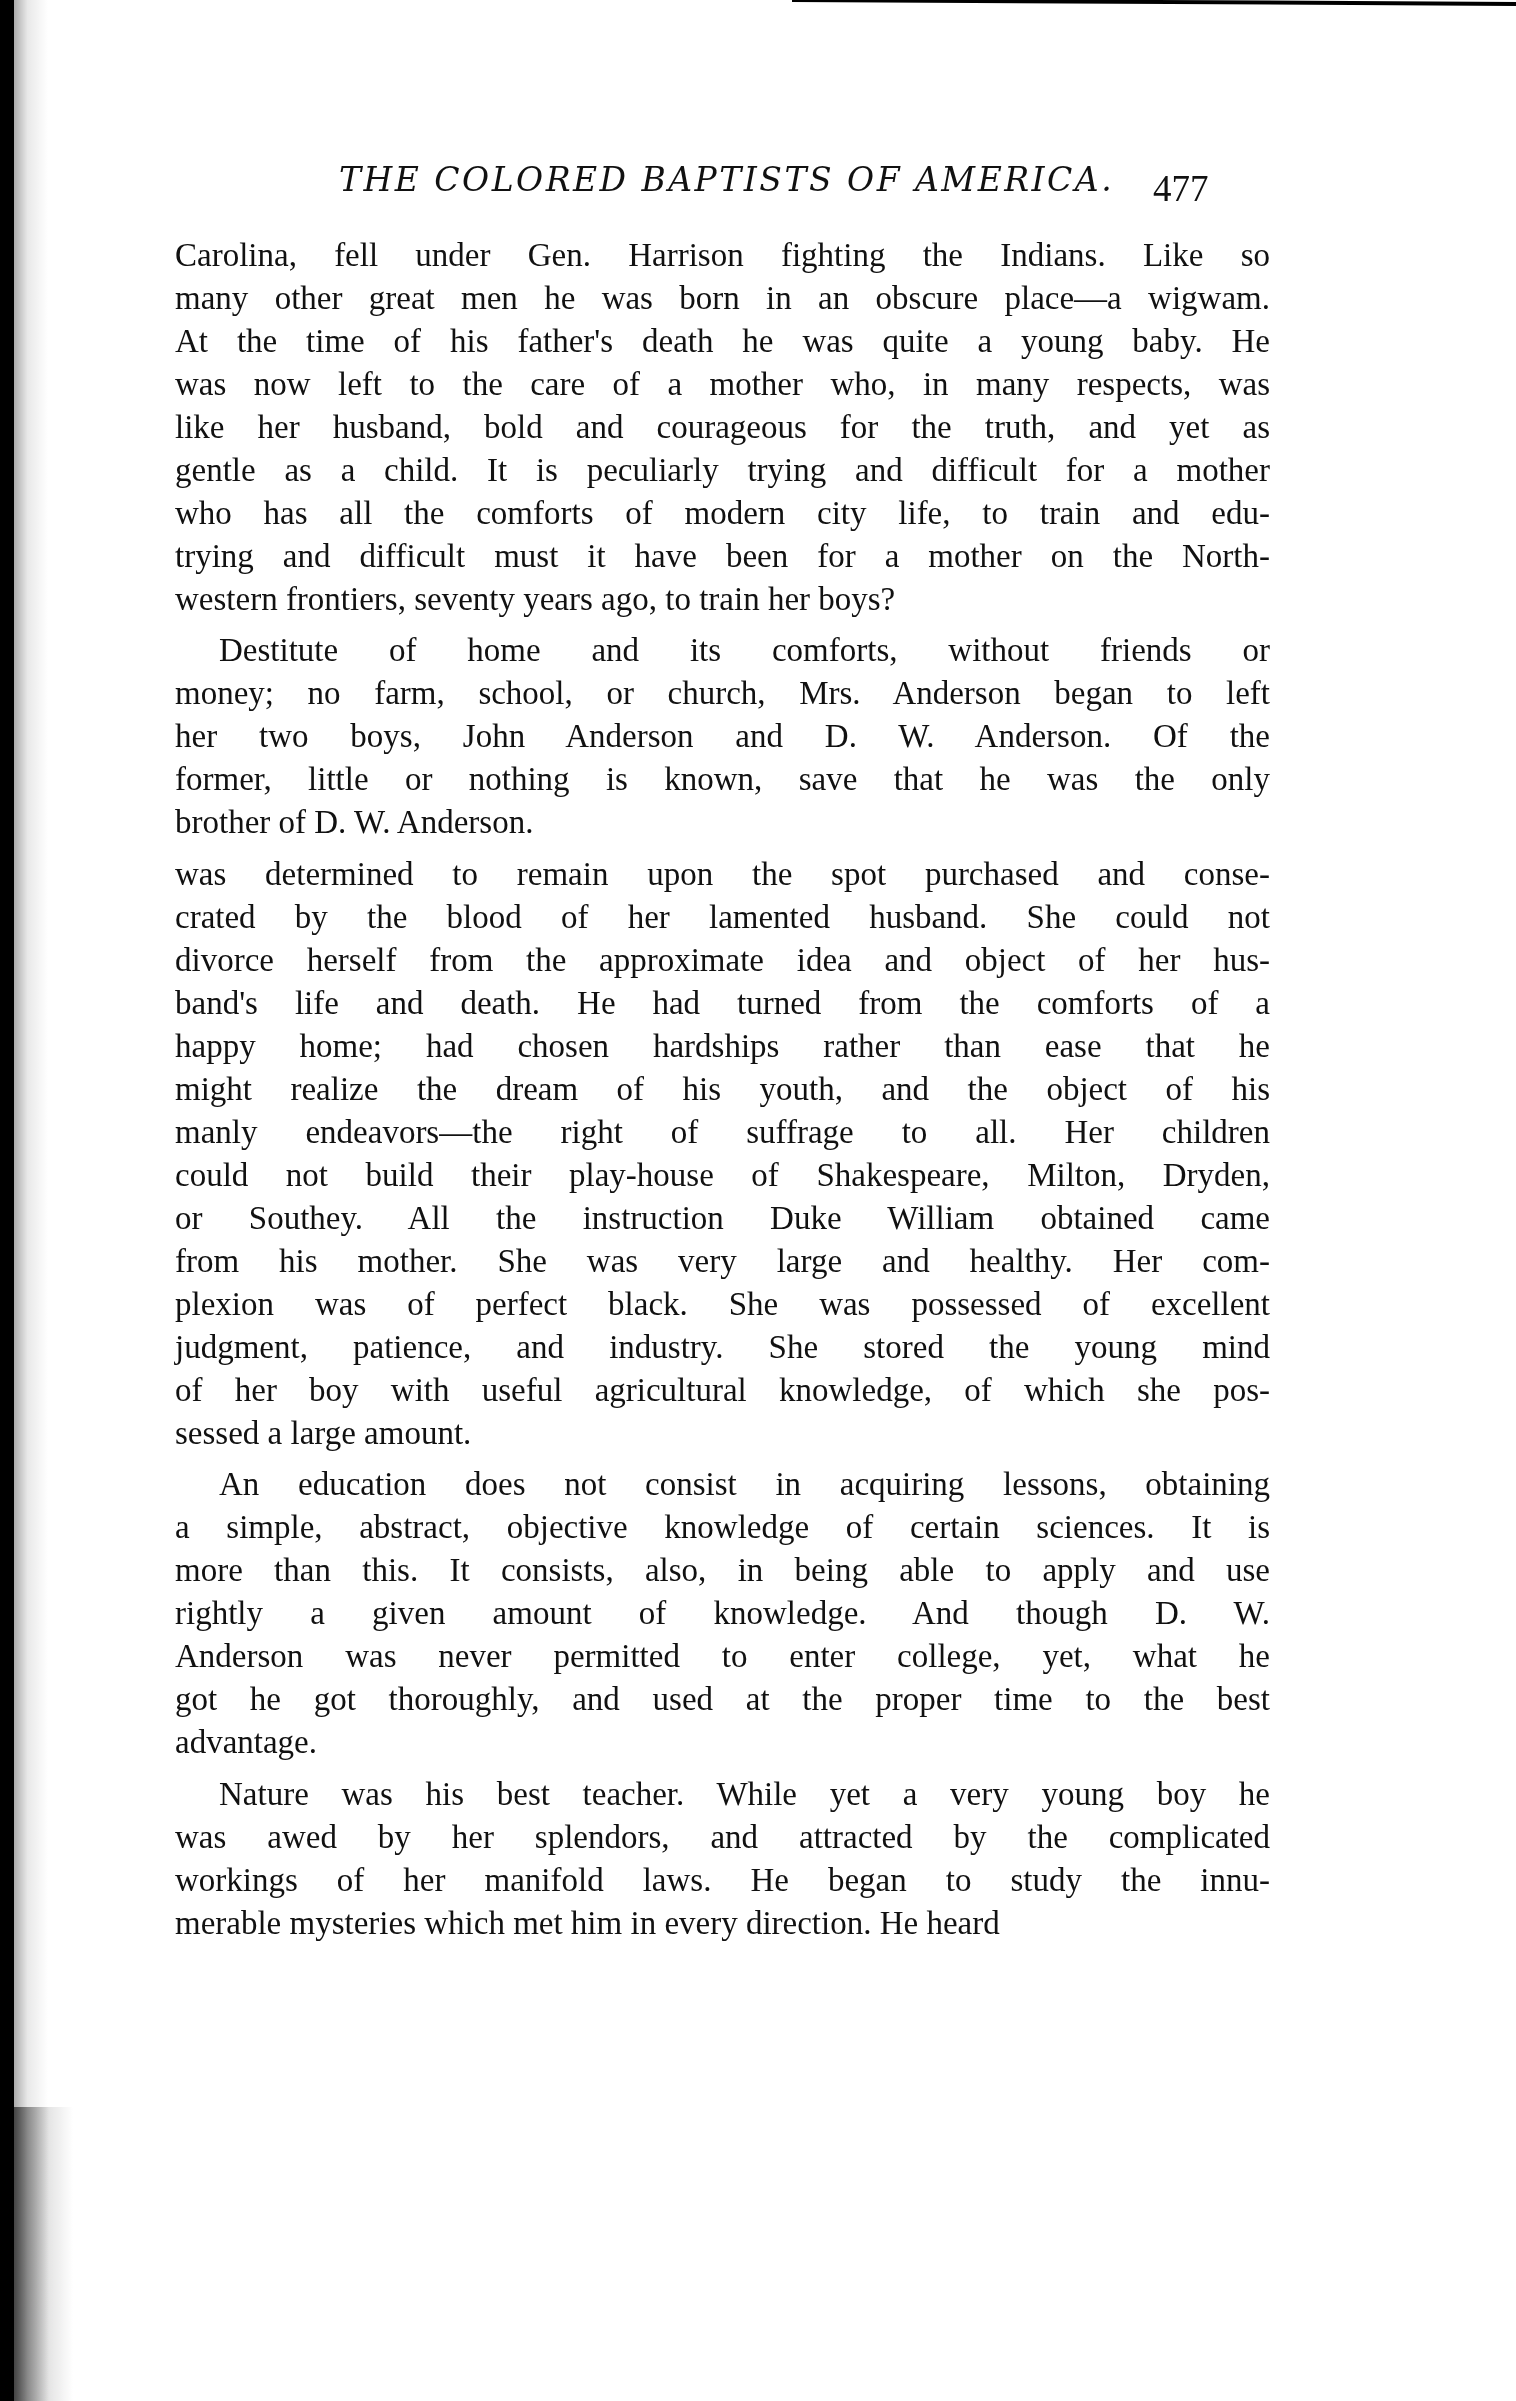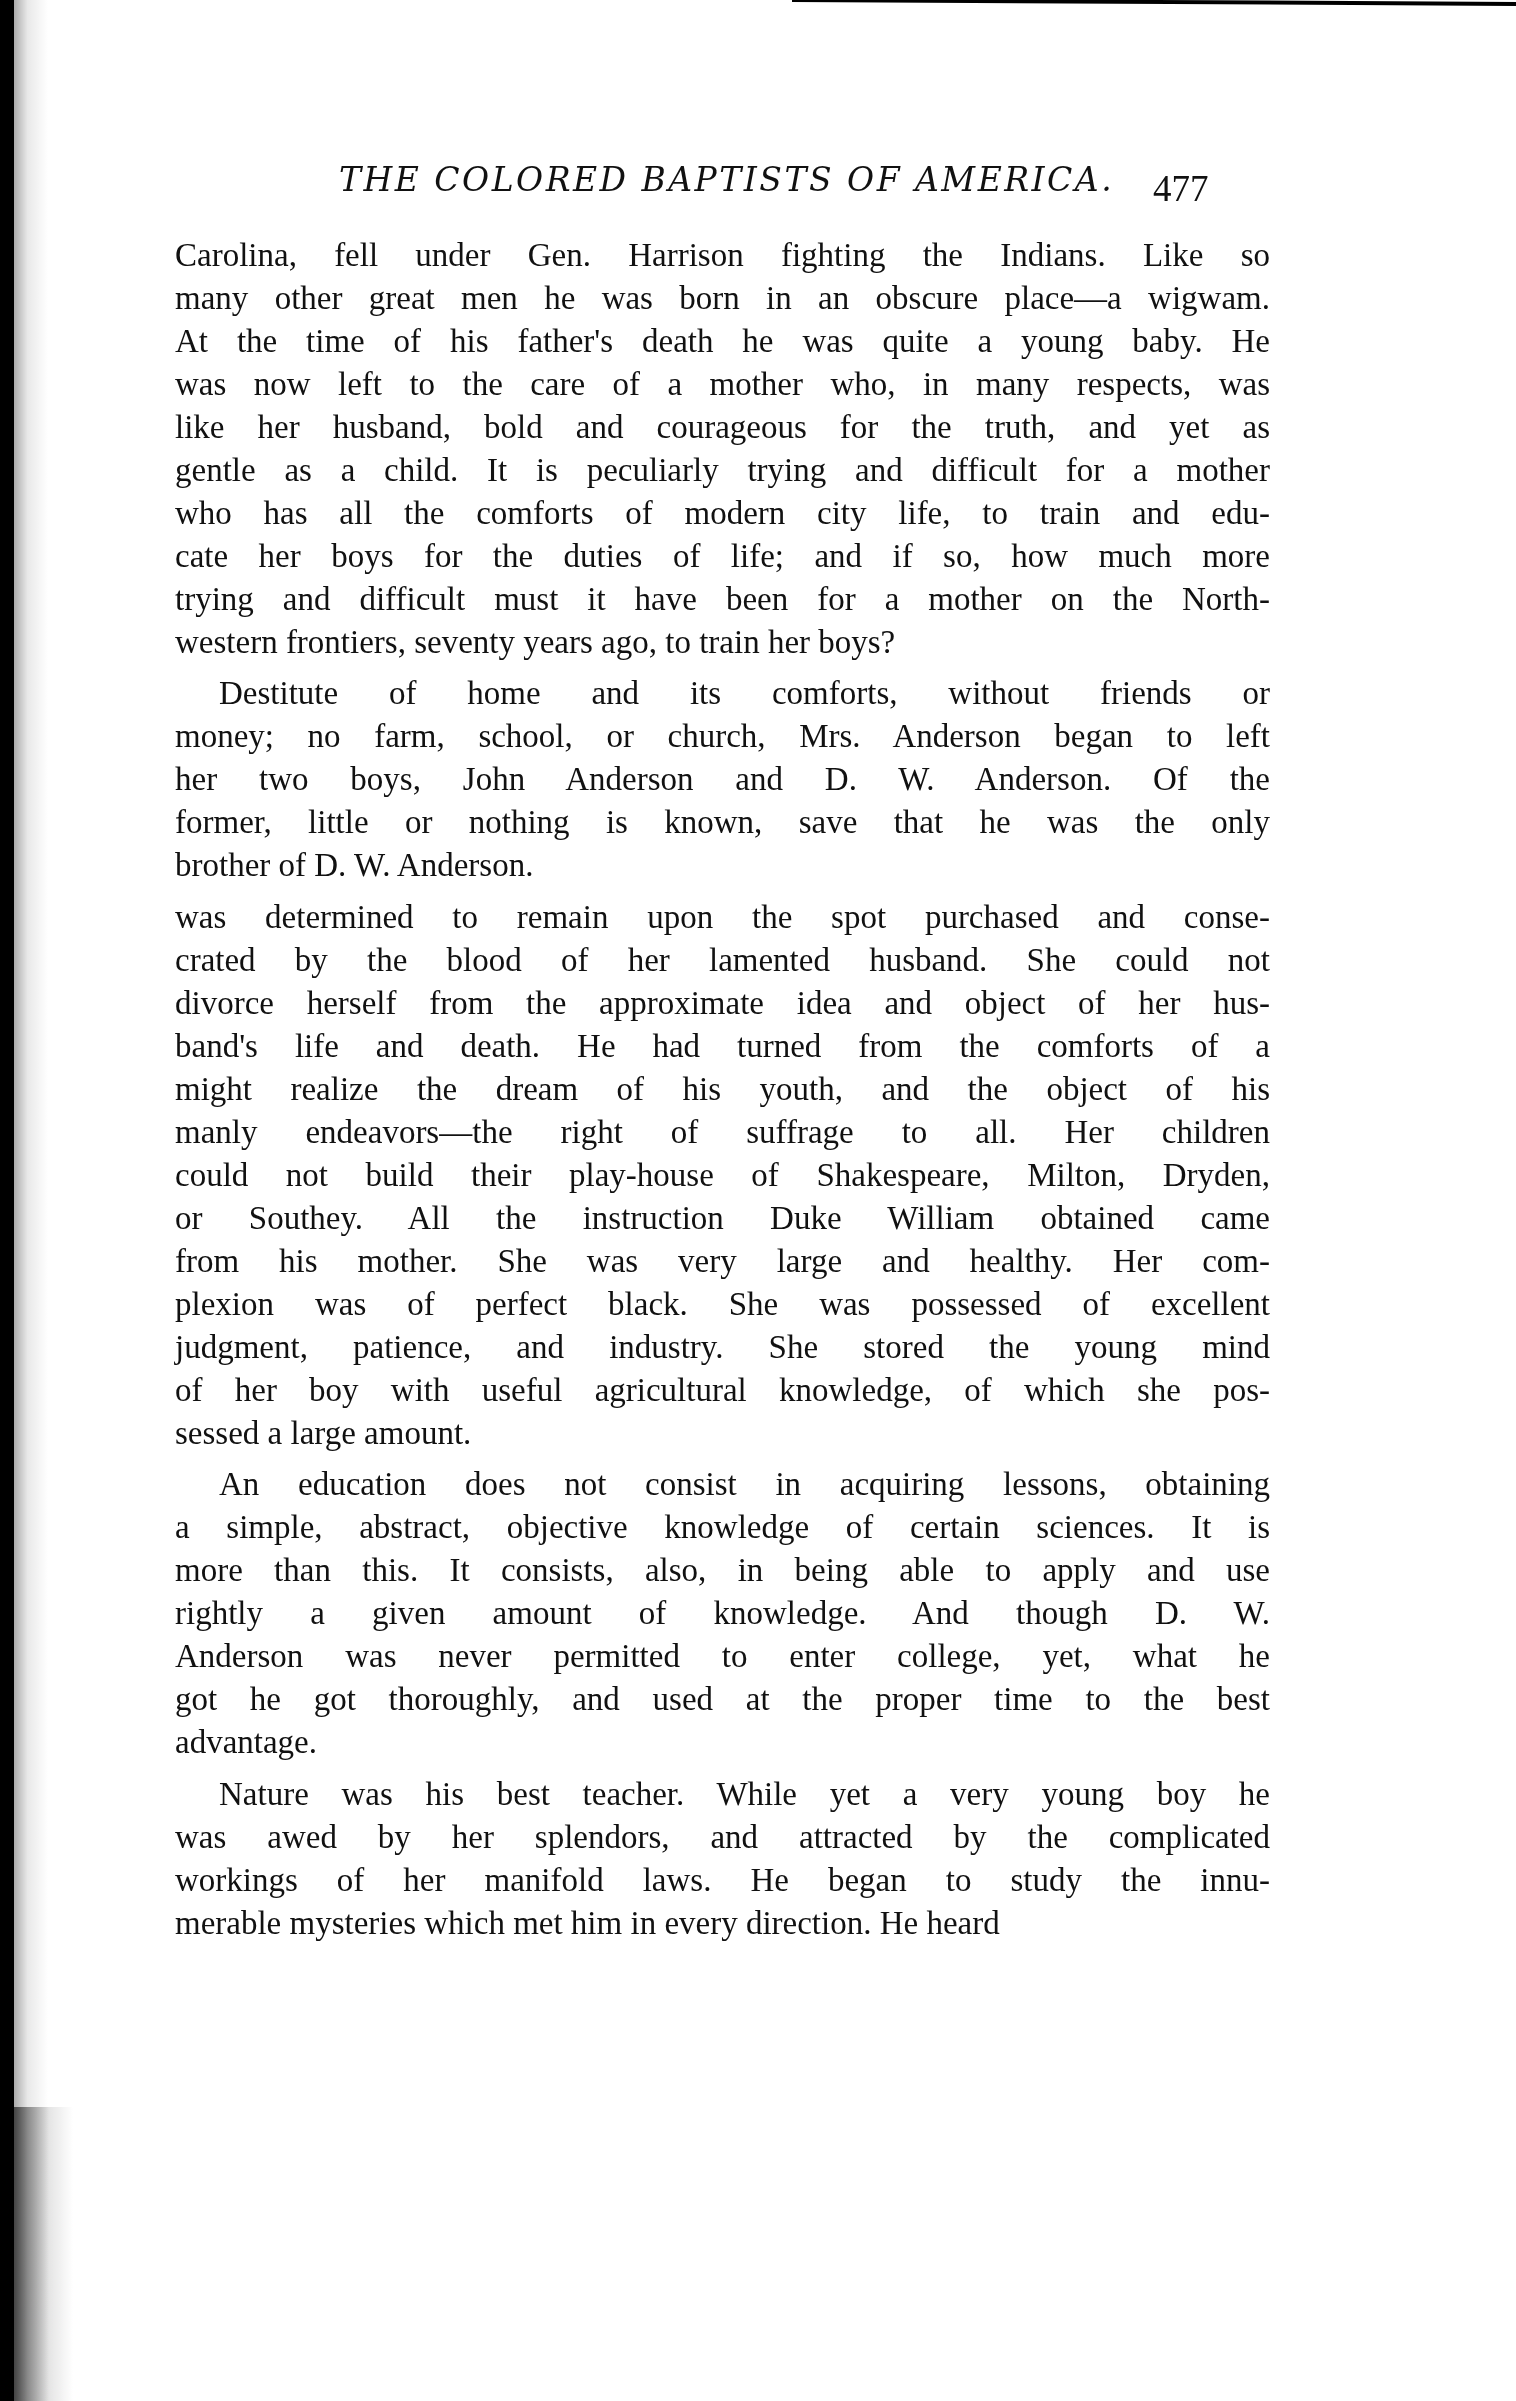--- a/index.html
+++ b/index.html
@@ -38,38 +38,38 @@
 
   <div class="body-text" id="body-text">
       <div>
         <span class="line">Carolina, fell under Gen. Harrison fighting the Indians.  Like so</span>
         <span class="line">many other great men he was born in an obscure place—a wigwam.</span>
         <span class="line">At the time of his father's death he was quite a young baby.  He</span>
         <span class="line">was now left to the care of a mother who, in many respects, was</span>
         <span class="line">like her husband, bold and courageous for the truth, and yet as</span>
         <span class="line">gentle as a child.  It is peculiarly trying and difficult for a mother</span>
         <span class="line">who has all the comforts of modern city life, to train and edu-</span>
-        <span class="line">cate her boys for the duties of life; and if so, how much more</span>
         <span class="line">trying and difficult must it have been for a mother on the North-</span>
         <span class="line last">western frontiers, seventy years ago, to train her boys?</span>
       </div>
       <div class="para-gap"></div>
       <div>
         <span class="line indent">Destitute of home and its comforts, without friends or</span>
         <span class="line">money; no farm, school, or church, Mrs. Anderson began to left</span>
         <span class="line">her two boys, John Anderson and D. W. Anderson.  Of the</span>
         <span class="line">former, little or nothing is known, save that he was the only</span>
         <span class="line last">brother of D. W. Anderson.</span>
       </div>
       <div class="para-gap"></div>
       <div>
         <span class="line">was determined to remain upon the spot purchased and conse-</span>
         <span class="line">crated by the blood of her lamented husband.  She could not</span>
         <span class="line">divorce herself from the approximate idea and object of her hus-</span>
         <span class="line">band's life and death.  He had turned from the comforts of a</span>
+        <span class="line">happy home; had chosen hardships rather than ease that he</span>
         <span class="line">might realize the dream of his youth, and the object of his</span>
         <span class="line">manly endeavors—the right of suffrage to all.  Her children</span>
         <span class="line">could not build their play-house of Shakespeare, Milton, Dryden,</span>
         <span class="line">or Southey.  All the instruction Duke William obtained came</span>
         <span class="line">from his mother.  She was very large and healthy.  Her com-</span>
         <span class="line">plexion was of perfect black.  She was possessed of excellent</span>
         <span class="line">judgment, patience, and industry.  She stored the young mind</span>
         <span class="line">of her boy with useful agricultural knowledge, of which she pos-</span>
         <span class="line last">sessed a large amount.</span>
       </div>

